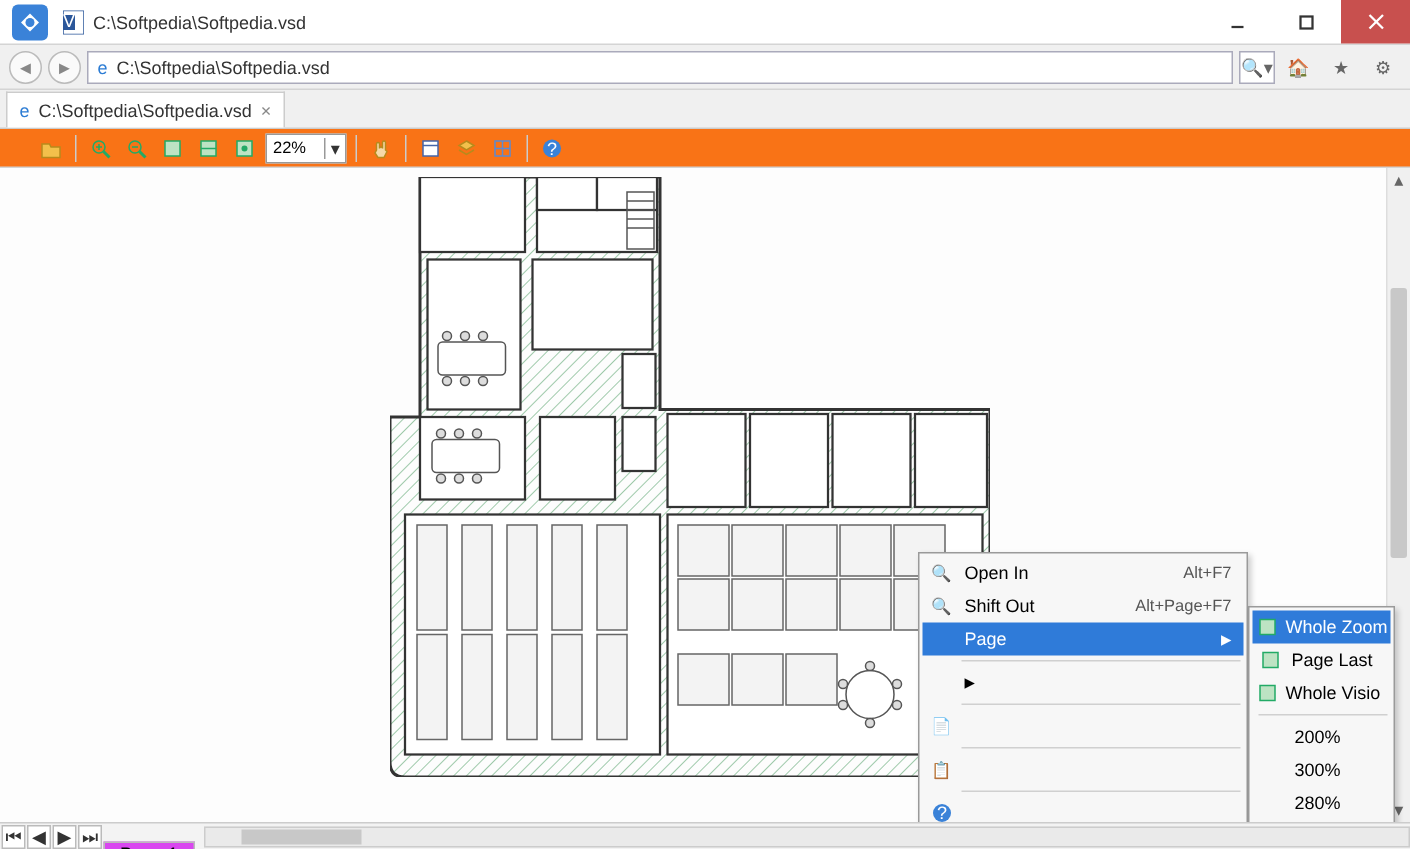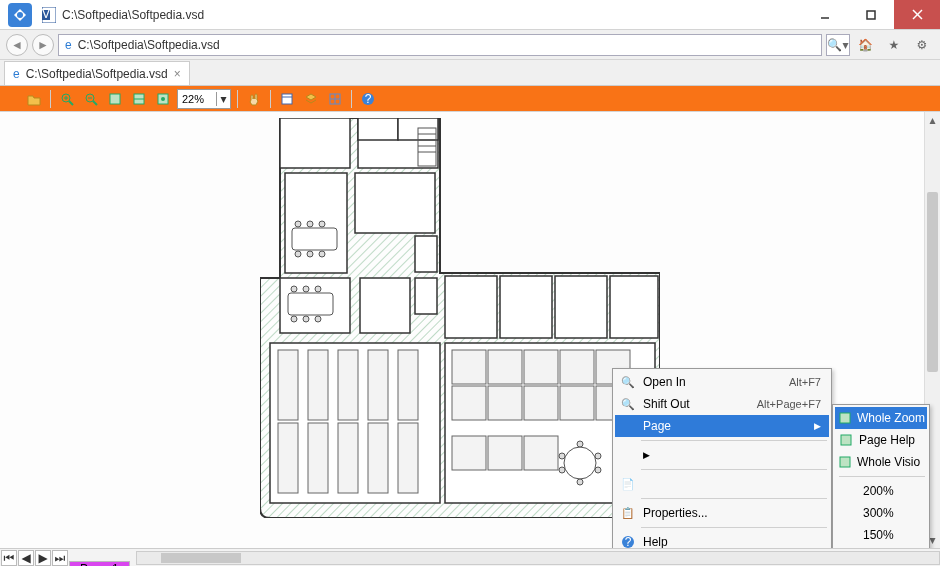--- a/index.html
+++ b/index.html
@@ -334,31 +334,29 @@
     <span class="ic"></span>
     <span class="sub">▶</span>
   </div>
   <div class="sep"></div>
   <div class="mi disabled">
     <span class="ic">📄</span>
   </div>
   <div class="sep"></div>
   <div class="mi">
     <span class="ic">📋</span>
-    <span class="lbl">Properties...</span>
   </div>
   <div class="sep"></div>
   <div class="mi">
     <span class="ic">
         <svg width="14" height="14">
           <circle cx="7" cy="7" r="6" fill="#3a82d8"></circle>
           <text x="7" y="11" font-size="9" fill="#fff" text-anchor="middle">?</text>
         </svg>
       </span>
-    <span class="lbl">Help</span>
   </div>
   <div class="mi">
     <span class="ic"></span>
     <span class="lbl">About...</span>
   </div>
 </div>
 
 <div class="ctxmenu sub1">
   <div class="mi hl">
     <span class="ic">
@@ -367,42 +365,42 @@
         </svg>
       </span>
     <span class="lbl" style="padding-right:4px">Whole Zoom</span>
   </div>
   <div class="mi">
     <span class="ic">
         <svg width="12" height="12">
           <rect x="1" y="1" width="10" height="10" fill="#bde3c3" stroke="#2a6"></rect>
         </svg>
       </span>
-    <span class="lbl" style="padding-right:4px">Page Help</span>
+    <span class="lbl" style="padding-right:4px">Page Last</span>
   </div>
   <div class="mi">
     <span class="ic">
         <svg width="12" height="12">
           <rect x="1" y="1" width="10" height="10" fill="#bde3c3" stroke="#2a6"></rect>
         </svg>
       </span>
     <span class="lbl" style="padding-right:4px">Whole Visio</span>
   </div>
   <div class="sep" style="margin-left:4px"></div>
   <div class="mi">
       <span class="ic"></span>
       <span class="lbl" style="padding-right:4px">200%</span>
     </div>
   <div class="mi">
       <span class="ic"></span>
       <span class="lbl" style="padding-right:4px">300%</span>
     </div>
   <div class="mi">
       <span class="ic"></span>
-      <span class="lbl" style="padding-right:4px">150%</span>
+      <span class="lbl" style="padding-right:4px">280%</span>
     </div>
   <div class="mi">
       <span class="ic">📄</span>
       <span class="lbl" style="padding-right:4px">100%</span>
     </div>
 
 </div>
 
 <div class="pagebar">
   <div class="navb">⏮</div>

